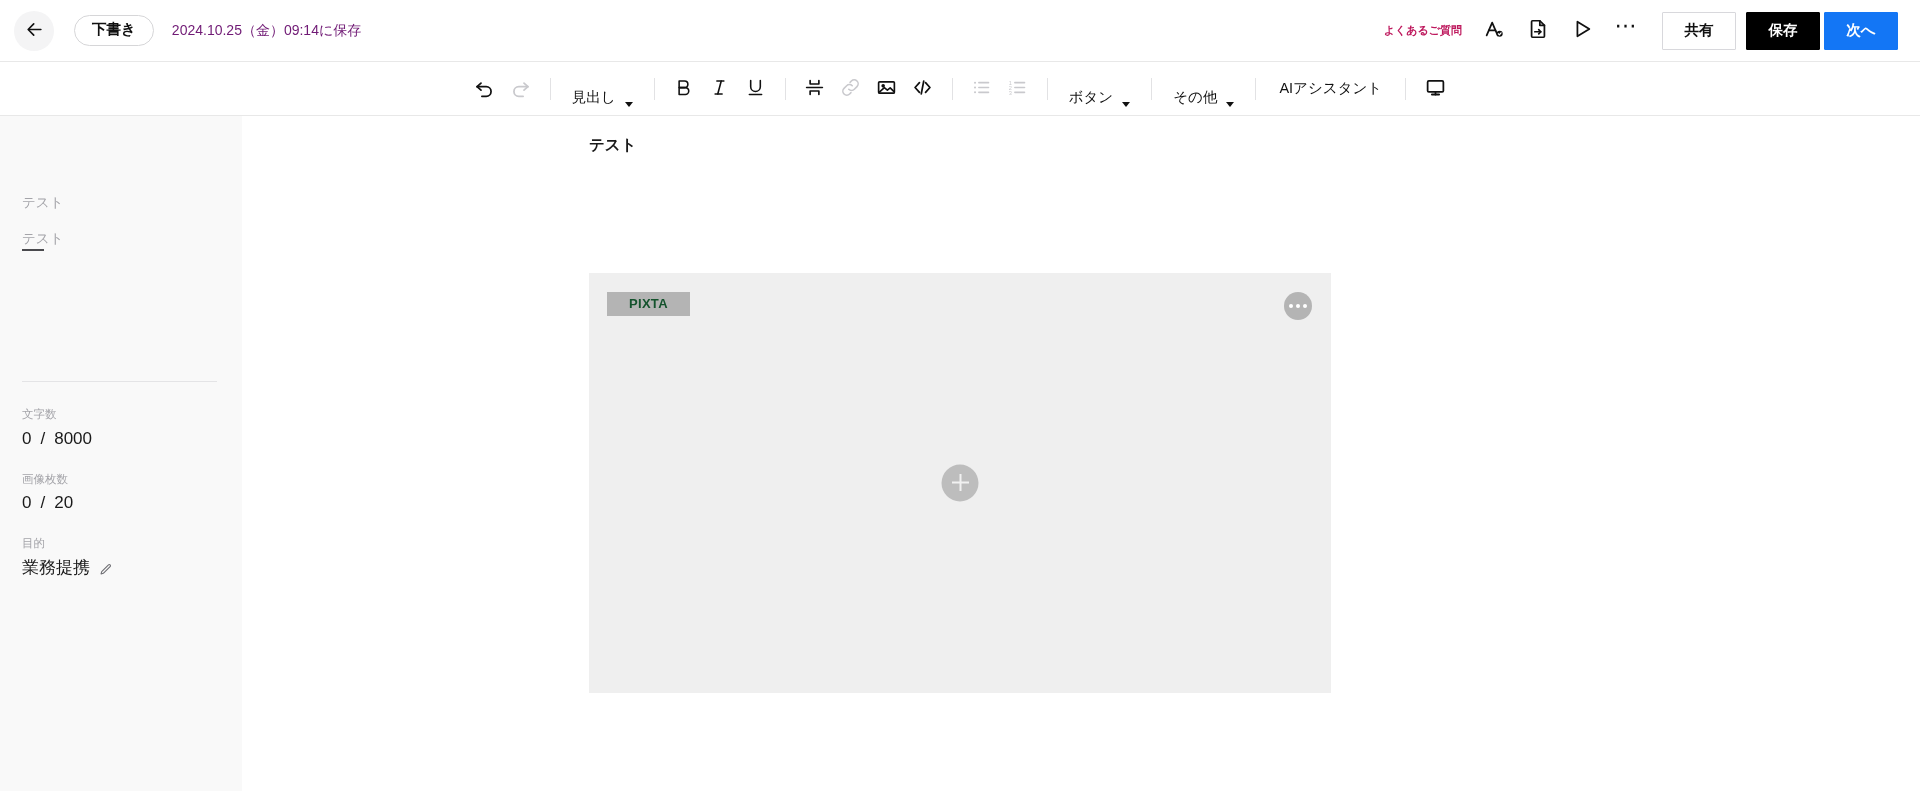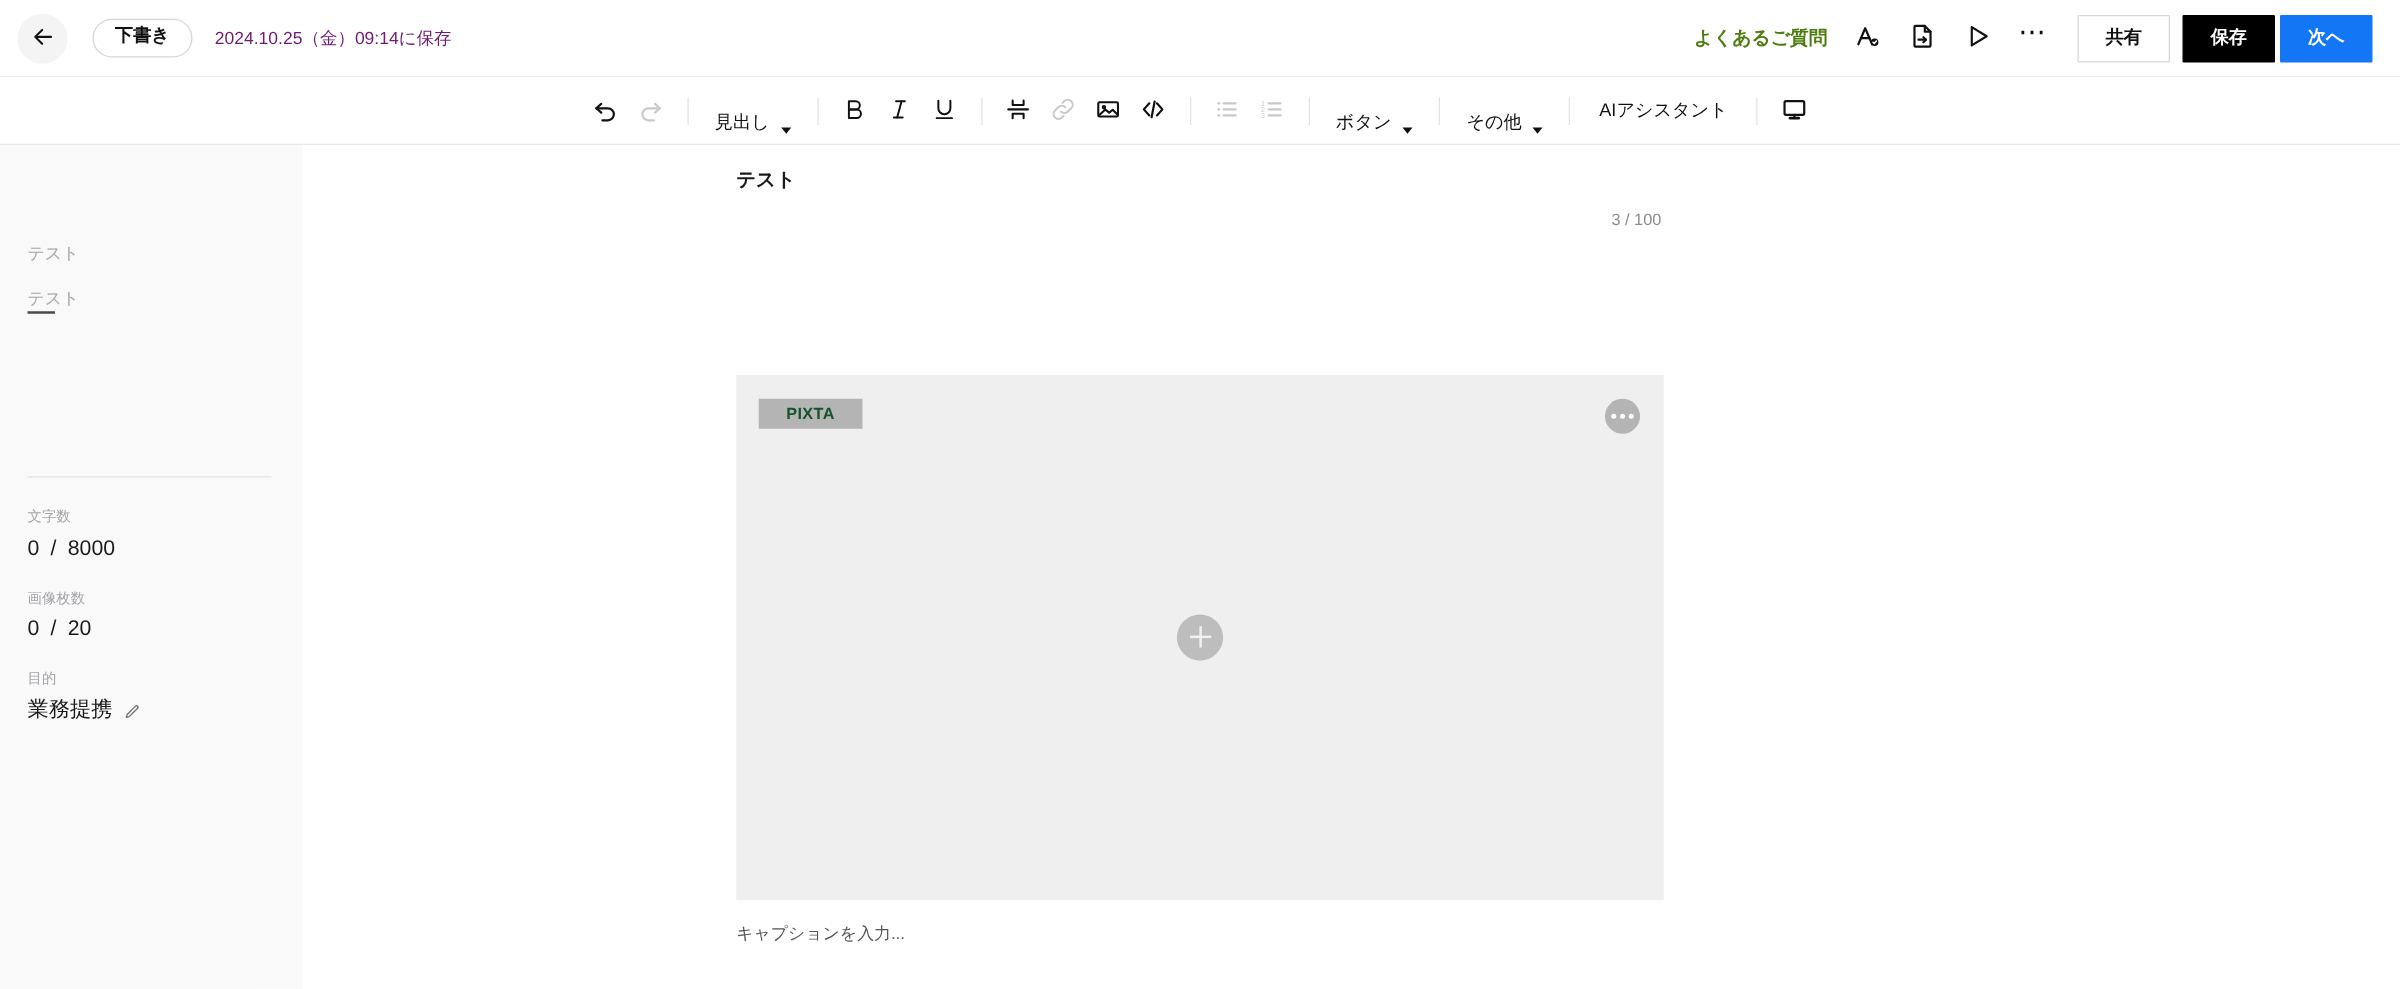--- a/index.html
+++ b/index.html
@@ -36,21 +36,21 @@
     font-size: 14.5px; font-weight: 700; color: #111;
     background: #fff; cursor: pointer; white-space: nowrap;
     line-height: 1.1;
   }
   .saved-text {
     margin-left: 18px; font-size: 14px; color: #701a75; white-space: nowrap;
   }
   .header-spacer { flex: 1 1 auto; }
   .hdr-right { display: flex; align-items: center; gap: 0; }
   .faq-link {
-    font-size: 15px; font-weight: 700; color: #4d7c0f;
+    font-size: 11px; font-weight: 700; color: #be185d;
     cursor: pointer; padding: 6px 10px; white-space: nowrap;
   }
   .icon-btn {
     width: 44px; height: 40px; border: none; background: transparent;
     display: flex; align-items: center; justify-content: center;
     cursor: pointer; color: #111;
   }
   .icon-btn svg { width: 22px; height: 22px; }
   .dots-btn { font-size: 22px; letter-spacing: 1px; line-height: 0.4; color: #111; padding-bottom: 8px;}
   .btn {
@@ -447,35 +447,33 @@
       </div>
 
       <div class="sb-bottom-pad"></div>
     </div>
 
     <div class="main">
       <div class="doc">
 
         <div class="doc-title">テスト</div>
 
-        <div class="title-counter">3 / 100</div>
 
         <div class="img-block">
           <div class="pixta-badge">PIXTA</div>
 
           <button class="img-more">
             <span style="display:flex;gap:3px;">
               <i></i>
                 <i></i>
                 <i></i>
             </span>
           </button>
 
           <button class="img-plus">
             <span></span>
           </button>
         </div>
 
-        <div class="caption">キャプションを入力...</div>
       </div>
     </div>
   </div>
 </div>
 
 </body></html>

